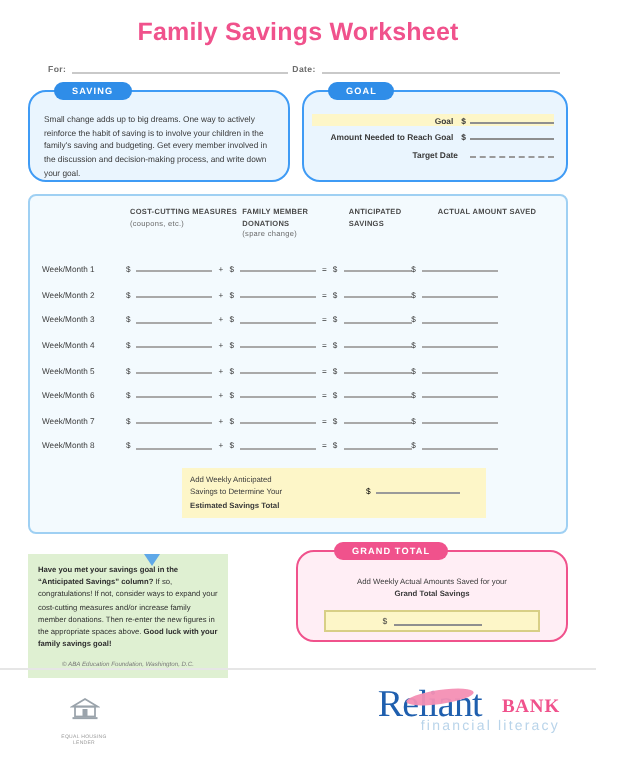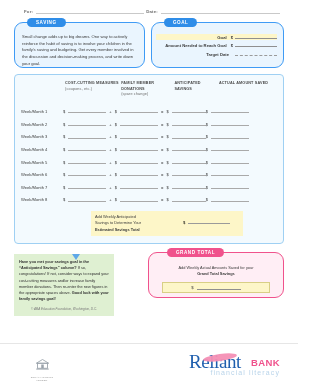--- a/index.html
+++ b/index.html
@@ -272,21 +272,21 @@
   .logo .l1{
     font-family:"Liberation Serif",serif;
     font-size:19px;
     color:#1f5fae;
     line-height:.95;
     letter-spacing:-.4px;
     position:relative;
     display:inline-block;
   }
   .logo .bank{
-    font-family:Liberation Sans, sans-serif;
+    font-family:Liberation Serif, serif;
     font-size:9.5px;
     font-weight:bold;
     color:#f0528c;
     letter-spacing:.4px;
     vertical-align:2px;
     margin-left:10px;
   }
   .logo .swoosh{
     position:absolute;
     left:14px;top:1px;
@@ -301,20 +301,21 @@
     color:#b9d4ea;
     letter-spacing:1.1px;
     margin-top:-3px;
   }
 </style>
 </head>
 <body>
 
 <div class="page">
 
+  <div class="title">Family Savings Worksheet</div>
 
   <div class="forrow">
     <span class="lbl">For:</span>
     <span class="rule a"></span>
     <span class="lbl">Date:</span>
     <span class="rule b"></span>
   </div>
 
   <div class="panels">
 

